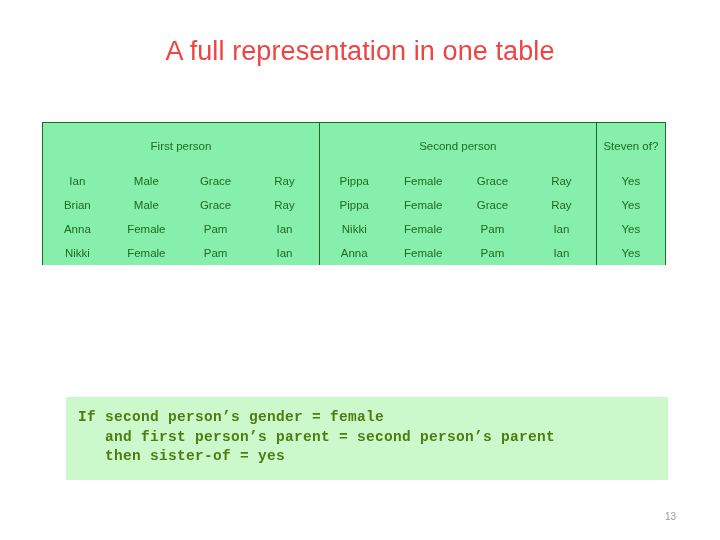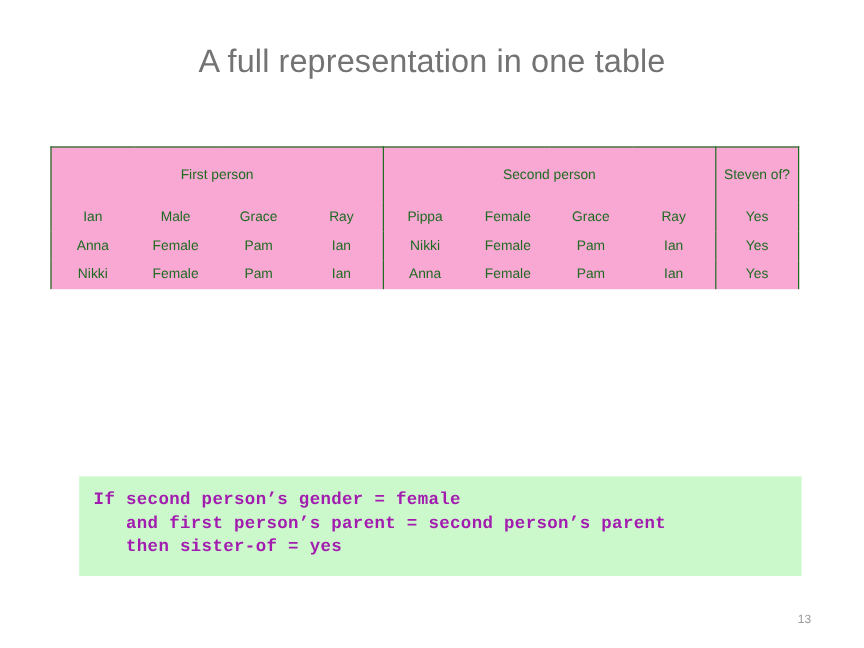--- a/index.html
+++ b/index.html
@@ -17,33 +17,33 @@
 
   
   #slide-title {
     position: absolute;
     left: 0;
     top: 16px;
     width: 720px;
     text-align: center;
     font-size: 27px;
     font-weight: normal;
-    color: #737373;
+    color: #ef4444;
     letter-spacing: 0.1px;
     line-height: 34px;
   }
 
   
   #relation-table {
     position: absolute;
     left: 42px;
     top: 122px;
     width: 624px;
     border-collapse: collapse;
-    background: #f9a8d4;
+    background: #86efac;
     table-layout: fixed;
   }
   #relation-table td,
   #relation-table th {
     color: #1f6b21;
     font-weight: normal;
     font-size: 11.5px;
     text-align: center;
     vertical-align: middle;
     padding: 0;
@@ -77,21 +77,21 @@
     width: 602px;
     height: 83px;
     background: #ccf9cc;
     box-sizing: border-box;
     padding: 11px 0 0 12px;
   }
   #rule-block .code-line {
     font-family: "Liberation Mono", "DejaVu Sans Mono", monospace;
     font-size: 14.5px;
     font-weight: bold;
-    color: #a21caf;
+    color: #4d7c0f;
     line-height: 19.5px;
     white-space: pre;
     letter-spacing: 0.3px;
   }
 
   
   #slide-number {
     position: absolute;
     right: 44px;
     bottom: 18px;
@@ -122,20 +122,31 @@
       <td>Male</td>
       <td>Grace</td>
       <td class="div-right">Ray</td>
       <td>Pippa</td>
       <td>Female</td>
       <td>Grace</td>
       <td class="div-right">Ray</td>
       <td class="edge-right">Yes</td>
     </tr>
 
+    <tr class="data-row">
+      <td class="edge-left">Brian</td>
+      <td>Male</td>
+      <td>Grace</td>
+      <td class="div-right">Ray</td>
+      <td>Pippa</td>
+      <td>Female</td>
+      <td>Grace</td>
+      <td class="div-right">Ray</td>
+      <td class="edge-right">Yes</td>
+    </tr>
 
     <tr class="data-row">
       <td class="edge-left">Anna</td>
       <td>Female</td>
       <td>Pam</td>
       <td class="div-right">Ian</td>
       <td>Nikki</td>
       <td>Female</td>
       <td>Pam</td>
       <td class="div-right">Ian</td>

